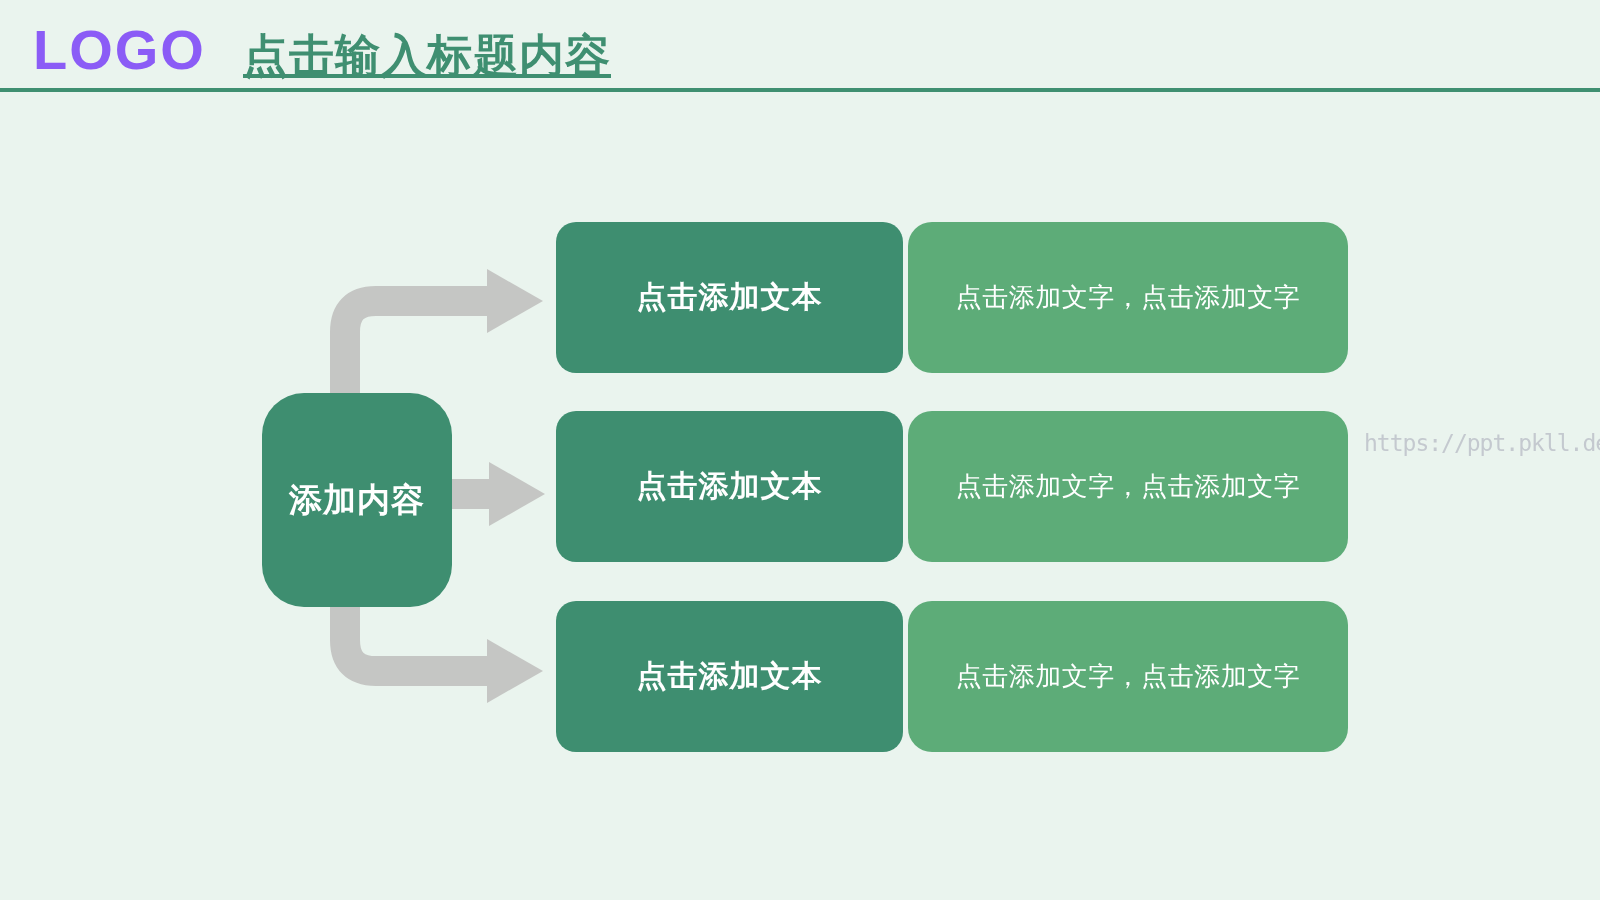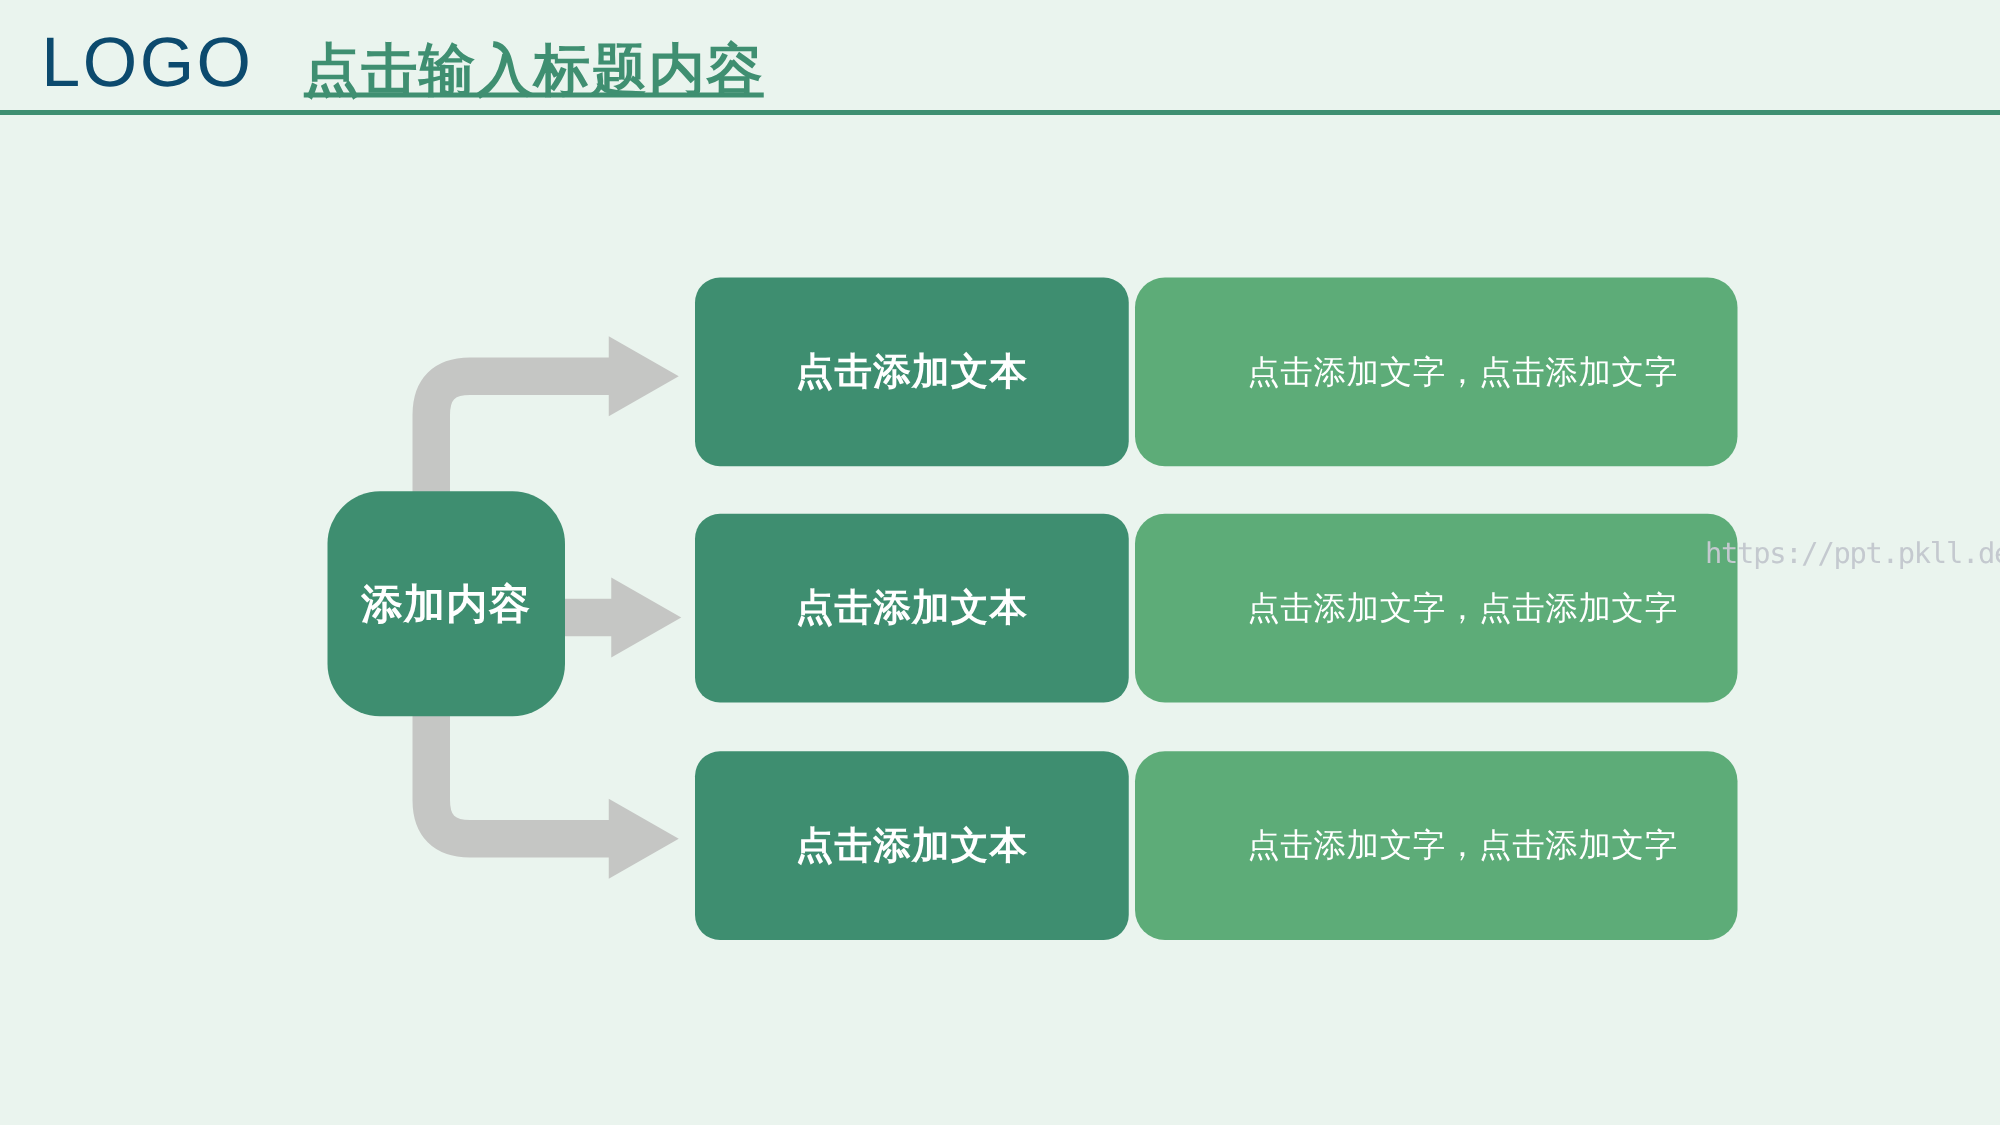--- a/index.html
+++ b/index.html
@@ -19,23 +19,23 @@
     left: 0; top: 0;
     width: 1600px;
     height: 900px;
   }
   
   .logo {
     position: absolute;
     left: 33px;
     top: 22px;
     font-size: 56px;
-    font-weight: normal;
+    font-weight: bold;
     letter-spacing: 2px;
-    color: #0c4a6e;
+    color: #8b5cf6;
     line-height: 1.0;
   }
   .slide-title {
     position: absolute;
     left: 243px;
     top: 33px;
     font-size: 45px;
     font-weight: bold;
     color: #3f8f71;
     line-height: 1.0;
@@ -57,21 +57,21 @@
     width: 1600px;
     height: 900px;
     z-index: 1;
   }
   
   .center-node {
     position: absolute;
     left: 262px;
     top: 393px;
     width: 190px;
-    height: 180px;
+    height: 214px;
     background: #3e8e70;
     border-radius: 42px;
     z-index: 2;
     display: flex;
     align-items: center;
     justify-content: center;
   }
   .center-node .label {
     color: #ffffff;
     font-size: 33px;
@@ -101,21 +101,20 @@
     position: absolute;
     left: 908px;
     width: 440px;
     height: 151px;
     background: #5dac78;
     border-radius: 24px;
     z-index: 2;
     display: flex;
     align-items: center;
     justify-content: center;
-    padding-left: 42px;
   }
   .row-desc-box .label {
     color: #ffffff;
     font-size: 26px;
     letter-spacing: 0.5px;
   }
   .row-1 { top: 222px; }
   .row-2 { top: 411px; }
   .row-3 { top: 601px; }
   

